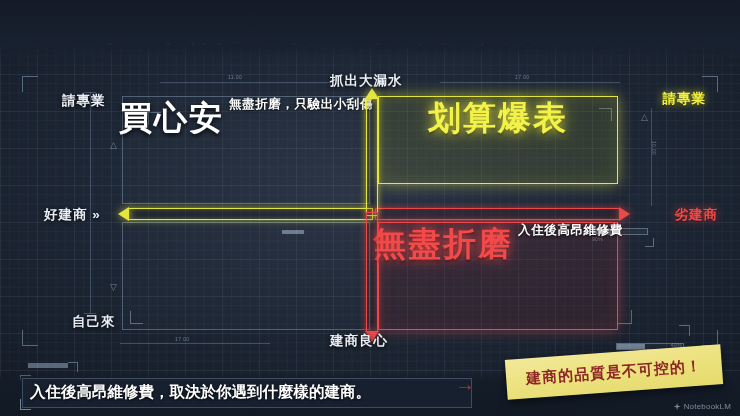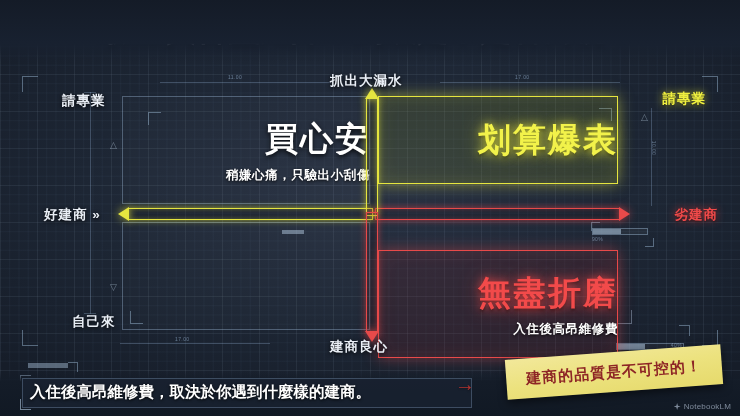--- a/index.html
+++ b/index.html
@@ -100,21 +100,21 @@
     background:rgba(140,40,45,.17);
     box-shadow:0 0 14px rgba(232,74,74,.45), inset 0 0 18px rgba(232,74,74,.13);
   }
   .q-plain .quad-box{
     border-color:rgba(160,190,220,.38);
     background:rgba(255,255,255,.015);
   }
 
   .quad-inner{
     position:absolute; inset:0;
-    display:flex; flex-direction:column; align-items:flex-end; justify-content:center;
+    display:flex; flex-direction:row; align-items:flex-start; justify-content:center;
     gap:5px; z-index:2;
   }
   .quad-title{ font-size:33px; font-weight:bold; letter-spacing:2px; white-space:nowrap; }
   .quad-sub{ font-size:12.5px; font-weight:bold; letter-spacing:.6px; white-space:nowrap; }
 
   .t-white{ color:#fff; text-shadow:0 2px 5px rgba(0,0,0,.85); }
   .s-white{ color:#fff; text-shadow:0 1px 3px rgba(0,0,0,.9); }
   .t-yellow{ color:#f2f24a; text-shadow:0 0 10px rgba(234,234,60,.85),0 0 22px rgba(234,234,60,.45),0 2px 3px rgba(0,0,0,.6); }
   .t-red{ color:#f24a4a; text-shadow:0 0 10px rgba(242,74,74,.8),0 0 22px rgba(242,74,74,.4),0 2px 3px rgba(0,0,0,.6); }
 
@@ -224,40 +224,40 @@
 
   <div class="corner c-tl" style="left:148px; top:112px; width:13px; height:13px;"></div>
   <div class="corner c-bl" style="left:130px; bottom:92px; width:13px; height:13px;"></div>
   <div class="corner c-tr" style="right:128px; top:108px; width:13px; height:13px;"></div>
   <div class="corner c-br" style="right:108px; bottom:92px; width:14px; height:14px; border-color:rgba(180,200,225,.42);"></div>
 
   <div class="quad q-plain" style="left:122px; top:96px; width:248px; height:108px;">
     <div class="quad-box"></div>
     <div class="quad-inner">
       <div class="quad-title t-white">買心安</div>
-      <div class="quad-sub s-white">稍嫌心痛，只驗出小刮傷</div>
+      <div class="quad-sub s-white">無盡折磨，只驗出小刮傷</div>
     </div>
   </div>
 
   <div class="quad q-yellow" style="left:378px; top:96px; width:240px; height:88px;">
     <div class="quad-box"></div>
     <div class="quad-inner">
       <div class="quad-title t-yellow">划算爆表</div>
     </div>
   </div>
 
   <div class="quad q-plain" style="left:122px; top:222px; width:248px; height:108px;">
     <div class="quad-box"></div>
     <div class="quad-inner">
       <div class="quad-title t-white"></div>
       <div class="quad-sub s-white"></div>
     </div>
   </div>
 
-  <div class="quad q-red" style="left:378px; top:222px; width:240px; height:108px;margin-top:28px;">
+  <div class="quad q-red" style="left:378px; top:222px; width:240px; height:108px;">
     <div class="quad-box"></div>
     <div class="quad-inner">
       <div class="quad-title t-red">無盡折磨</div>
       <div class="quad-sub s-white">入住後高昂維修費</div>
     </div>
   </div>
 
   <div class="axis-h" style="left:118px; top:206px; width:255px; height:16px;">
     <div class="arrow-body glow-y" style="left:10px; top:2px; width:245px; height:12px; border-color:#e5e540;"></div>
     <div class="arrow-head" style="left:0; top:1px; border-top:7px solid transparent; border-bottom:7px solid transparent; border-right:11px solid #e5e540; filter:drop-shadow(0 0 5px rgba(229,229,64,.8));"></div>
@@ -272,21 +272,21 @@
     <div class="arrow-body glow-y" style="left:2px; top:10px; width:12px; height:118px; border-color:#e5e540;"></div>
     <div class="arrow-head" style="left:1px; top:0; border-left:7px solid transparent; border-right:7px solid transparent; border-bottom:11px solid #e5e540; filter:drop-shadow(0 0 5px rgba(229,229,64,.8));"></div>
   </div>
 
   <div class="axis-v" style="left:364px; top:212px; width:16px; height:130px;">
     <div class="arrow-body glow-r" style="left:2px; top:0; width:12px; height:120px; border-color:#e84a4a;"></div>
     <div class="arrow-head" style="left:1px; bottom:0; border-left:7px solid transparent; border-right:7px solid transparent; border-top:11px solid #e84a4a; filter:drop-shadow(0 0 5px rgba(232,74,74,.8));"></div>
   </div>
 
   <div class="ax-label ax-white" style="left:330px; top:72px;">抓出大漏水</div>
-  <div class="ax-label ax-white" style="left:330px; bottom:60px;">建商良心</div>
+  <div class="ax-label ax-white" style="left:330px; bottom:66px;">建商良心</div>
 
   <div class="ax-label ax-white" style="left:62px; top:92px;">請專業</div>
   <div class="ax-label ax-white" style="left:44px; top:206px;">好建商 »</div>
   <div class="ax-label ax-white" style="left:72px; top:313px;">自己來</div>
 
   <div class="ax-label ax-yellow" style="right:34px; top:90px;">請專業</div>
   <div class="ax-label ax-red" style="right:22px; top:206px;">劣建商</div>
 
   <div class="mini-arrow" style="left:110px; top:140px;">△</div>
   <div class="mini-arrow" style="left:110px; top:282px;">▽</div>

